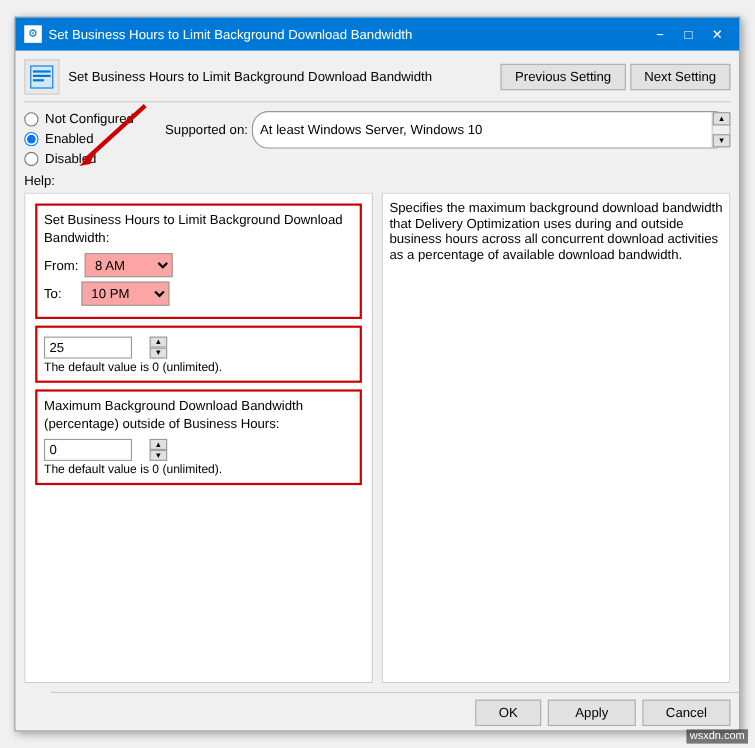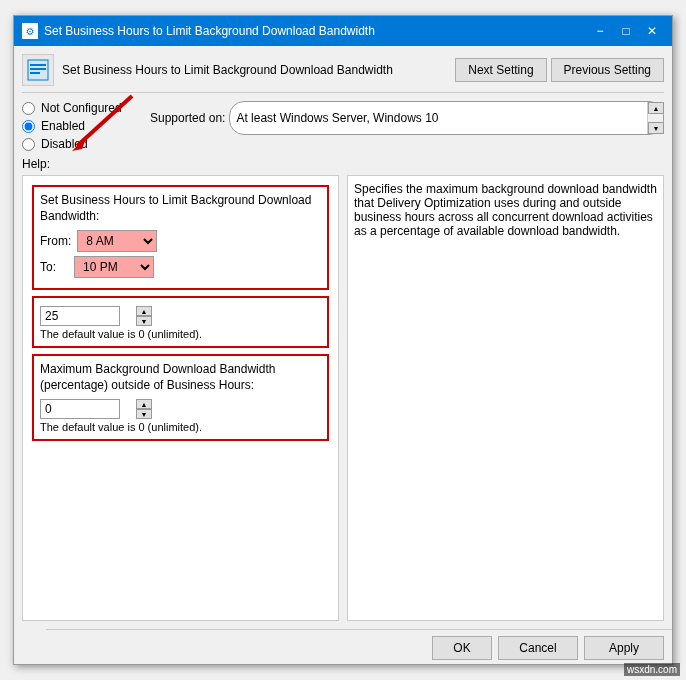--- a/index.html
+++ b/index.html
@@ -366,22 +366,22 @@
           <svg width="24" height="24" viewBox="0 0 24 24" fill="none">
             <rect x="2" y="2" width="20" height="20" fill="#d0e8f8" stroke="#0078d7" stroke-width="1"></rect>
             <rect x="4" y="6" width="16" height="2" fill="#0078d7"></rect>
             <rect x="4" y="10" width="16" height="2" fill="#0078d7"></rect>
             <rect x="4" y="14" width="10" height="2" fill="#0078d7"></rect>
           </svg>
         </div>
         <span class="header-title">Set Business Hours to Limit Background Download Bandwidth</span>
       </div>
       <div class="top-header-buttons">
+        <button class="btn">Previous Setting</button>
         <button class="btn">Next Setting</button>
-        <button class="btn">Previous Setting</button>
       </div>
     </div>
 
     <div style="display:flex; gap:8px; margin-bottom:6px; flex-shrink:0;">
 
       <div style="width:120px; flex-shrink:0; position:relative;">
         <div class="radio-row" style="margin-bottom:4px;">
           <input type="radio" name="config" id="r_notconfig" style="">
           <label for="r_notconfig" class="radio-label">Not Configured</label>
         </div>
@@ -465,18 +465,18 @@
 
       <div class="help-panel">
         <p>Specifies the maximum background download bandwidth that Delivery Optimization uses during and outside business hours across all concurrent download activities as a percentage of available download bandwidth.</p>
       </div>
     </div>
 
   </div>
 
   <div class="bottom-bar">
     <button class="btn btn-ok">OK</button>
+    <button class="btn">Apply</button>
     <button class="btn">Cancel</button>
-    <button class="btn">Apply</button>
   </div>
 
   <div class="wsxcn-watermark">wsxdn.com</div>
 </div>
 
 </body></html>

